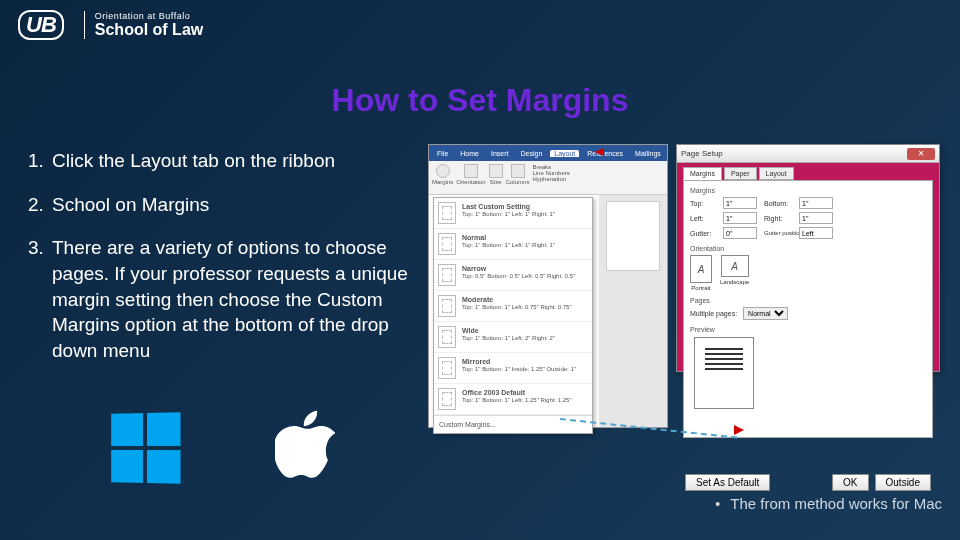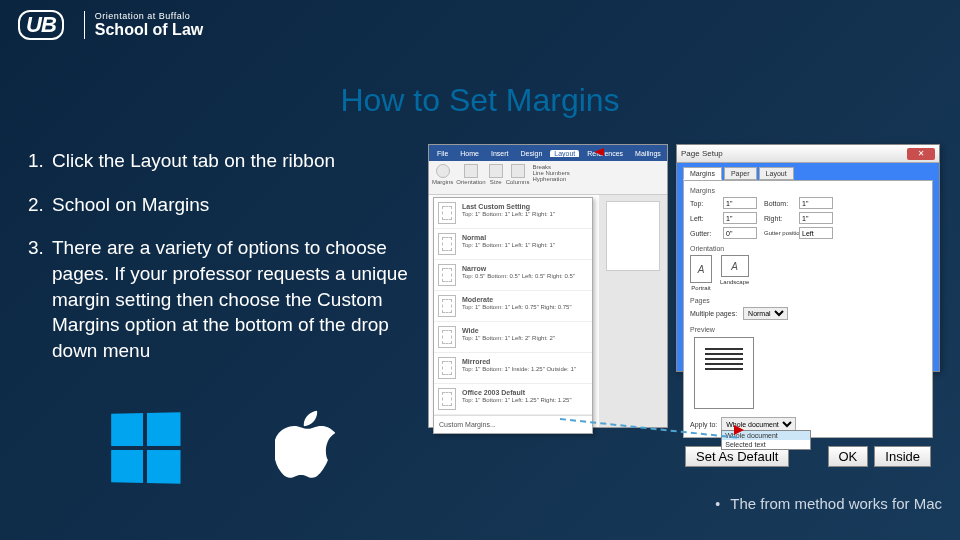--- a/index.html
+++ b/index.html
@@ -2,21 +2,21 @@
 <html><head>
 <meta charset="utf-8">
 <style>
   * { margin:0; padding:0; box-sizing:border-box; }
   body { width:960px; height:540px; background:linear-gradient(135deg,#0a2540 0%,#183a5a 100%); font-family:Arial,Helvetica,sans-serif; position:relative; overflow:hidden; }
   .logo-area { position:absolute; top:10px; left:18px; display:flex; align-items:center; color:#fff; }
   .logo-mark { font-size:22px; font-weight:bold; font-style:italic; letter-spacing:-1px; border:2px solid #fff; padding:0 6px; border-radius:12px; margin-right:10px; }
   .logo-text .small { font-size:9px; letter-spacing:0.5px; }
   .logo-text .big { font-size:16px; font-weight:600; }
   .divider { width:1px; height:28px; background:#fff; margin:0 10px; }
-  h1.title { position:absolute; top:82px; left:0; width:960px; text-align:center; font-size:32px; font-weight:normal; color:#0369a1; }
+  h1.title { position:absolute; top:82px; left:0; width:960px; text-align:center; font-size:32px; font-weight:bold; color:#6d28d9; }
   .steps { position:absolute; top:148px; left:28px; width:392px; color:#fff; font-size:19px; line-height:1.35; }
   .steps .step { display:flex; margin-bottom:18px; }
   .steps .num { width:24px; flex:none; }
   .steps .txt { flex:1; }
   .os-icons { position:absolute; top:410px; left:110px; display:flex; align-items:center; gap:95px; }
   .win-icon { width:70px; height:70px; display:grid; grid-template-columns:1fr 1fr; grid-template-rows:1fr 1fr; gap:4px; transform:perspective(200px) rotateY(-8deg); }
   .win-icon span { background:#00a4ef; }
   .apple-icon svg { width:60px; height:72px; fill:#fff; }
   .screenshot-left { position:absolute; top:144px; left:428px; width:240px; height:284px; background:#fdfdfd; border:1px solid #999; font-size:7px; color:#444; }
   .ribbon { display:flex; background:#2b579a; color:#fff; height:16px; align-items:center; padding:0 4px; gap:4px; }
@@ -29,21 +29,21 @@
   .dropdown { position:absolute; top:52px; left:4px; width:160px; background:#fff; border:1px solid #aaa; box-shadow:2px 2px 4px rgba(0,0,0,0.25); }
   .dd-item { display:flex; padding:4px; border-bottom:1px solid #eee; gap:6px; }
   .dd-item:last-child { border:none; }
   .dd-icon { width:18px; height:22px; border:1px solid #bbb; background:#fff; flex:none; position:relative; }
   .dd-icon::before { content:""; position:absolute; inset:3px; border:1px dashed #bbb; }
   .dd-text { display:flex; flex-direction:column; font-size:6px; color:#555; line-height:1.3; }
   .dd-text .name { font-weight:bold; font-size:7px; }
   .dd-footer { padding:5px; font-size:7px; color:#555; border-top:1px solid #ddd; }
   .page-area { position:absolute; top:50px; left:170px; right:0; bottom:0; background:#e6e6e6; }
   .page-area .page { margin:6px auto 0; width:54px; height:70px; background:#fff; border:1px solid #ccc; }
-  .dialog { position:absolute; top:144px; left:676px; width:264px; height:228px; background:#3b82f6; border:1px solid #888; font-size:8px; color:#333; box-shadow:2px 2px 6px rgba(0,0,0,0.3); }
+  .dialog { position:absolute; top:144px; left:676px; width:264px; height:228px; background:#be185d; border:1px solid #888; font-size:8px; color:#333; box-shadow:2px 2px 6px rgba(0,0,0,0.3); }
   .dlg-title { background:linear-gradient(#fff,#e3e3e3); height:18px; display:flex; align-items:center; justify-content:space-between; padding:0 4px; border-bottom:1px solid #aaa; }
   .dlg-close { background:#c94f4f; color:#fff; width:28px; height:12px; text-align:center; line-height:12px; font-size:8px; border-radius:2px; }
   .dlg-tabs { display:flex; padding:4px 6px 0; gap:2px; }
   .dlg-tabs .t { border:1px solid #aaa; padding:2px 6px; background:#eee; font-size:7px; }
   .dlg-tabs .t.active { background:#fff; border-bottom-color:#fff; }
   .dlg-body { background:#fff; margin:0 6px 4px; border:1px solid #aaa; padding:6px; height:258px; position:relative; }
   .fieldset { margin-bottom:6px; }
   .fs-label { font-size:7px; color:#555; margin-bottom:3px; }
   .margin-grid { display:grid; grid-template-columns:28px 36px 30px 36px; gap:3px 5px; font-size:7px; align-items:center; }
   .margin-grid input { width:34px; height:12px; font-size:7px; border:1px solid #aaa; padding:0 2px; }
@@ -56,21 +56,21 @@
   .select-inline select { font-size:7px; height:13px; border:1px solid #aaa; }
   .preview-box { width:60px; height:72px; border:1px solid #888; margin:4px 0 0 4px; background:#fff; position:relative; }
   .preview-box::before { content:""; position:absolute; top:10px; left:10px; right:10px; height:2px; background:#333; box-shadow:0 5px 0 #333,0 10px 0 #333,0 15px 0 #333,0 20px 0 #333; }
   .apply-row { position:absolute; bottom:6px; left:6px; right:6px; display:flex; align-items:center; gap:4px; font-size:7px; }
   .apply-select { position:relative; }
   .apply-select select { font-size:7px; border:1px solid #aaa; height:14px; }
   .apply-open { position:absolute; top:13px; left:0; background:#fff; border:1px solid #888; font-size:7px; width:90px; }
   .apply-open div { padding:1px 3px; }
   .apply-open div.hl { background:#cde6f7; }
   .dlg-buttons { display:flex; justify-content:flex-end; gap:6px; padding:4px 8px; }
-  .dlg-buttons button, .setdefault { font-size:13px; padding:2px 10px; border:1px solid #888; background:linear-gradient(#fff,#e3e3e3); cursor:pointer; }
+  .dlg-buttons button, .setdefault { font-size:10px; padding:2px 10px; border:1px solid #888; background:linear-gradient(#fff,#e3e3e3); cursor:pointer;margin-top:28px; }
   .setdefault { position:absolute; bottom:-22px; left:0; }
   .arrow-line { position:absolute; top:418px; left:560px; width:178px; border-top:2px dashed #4fa3d1; transform:rotate(6deg); transform-origin:left center; }
   .arrow-head { position:absolute; top:425px; left:734px; width:0; height:0; border-left:10px solid #c00; border-top:5px solid transparent; border-bottom:5px solid transparent; }
   .footer-note { position:absolute; bottom:28px; right:18px; color:#cfd8e2; font-size:15px; display:flex; align-items:center; gap:10px; }
   .footer-note .bullet { font-size:14px; }
   .red-arrow-small { position:absolute; top:148px; left:594px; width:0; height:0; border-right:10px solid #c00; border-top:4px solid transparent; border-bottom:4px solid transparent; }
 </style>
 </head>
 <body>
 
@@ -244,35 +244,25 @@
       <div class="fs-label">Pages</div>
       <div class="select-inline">
         <span>Multiple pages:</span>
         <select><option>Normal</option></select>
       </div>
     </div>
     <div class="fieldset">
       <div class="fs-label">Preview</div>
       <div class="preview-box"></div>
     </div>
-    <div class="apply-row">
-      <span>Apply to:</span>
-      <div class="apply-select">
-        <select><option>Whole document</option></select>
-        <div class="apply-open">
-          <div class="hl">Whole document</div>
-          <div>Selected text</div>
-        </div>
-      </div>
-    </div>
   </div>
   <div class="dlg-buttons">
     <button class="setdefault" style="position:static;margin-right:auto">Set As Default</button>
     <button>OK</button>
-    <button>Inside</button>
+    <button>Outside</button>
   </div>
 </div>
 
 <div class="arrow-line"></div>
 <div class="arrow-head"></div>
 
 <div class="footer-note">
   <span class="bullet">•</span>
   <span>The from method works for Mac</span>
 </div>

